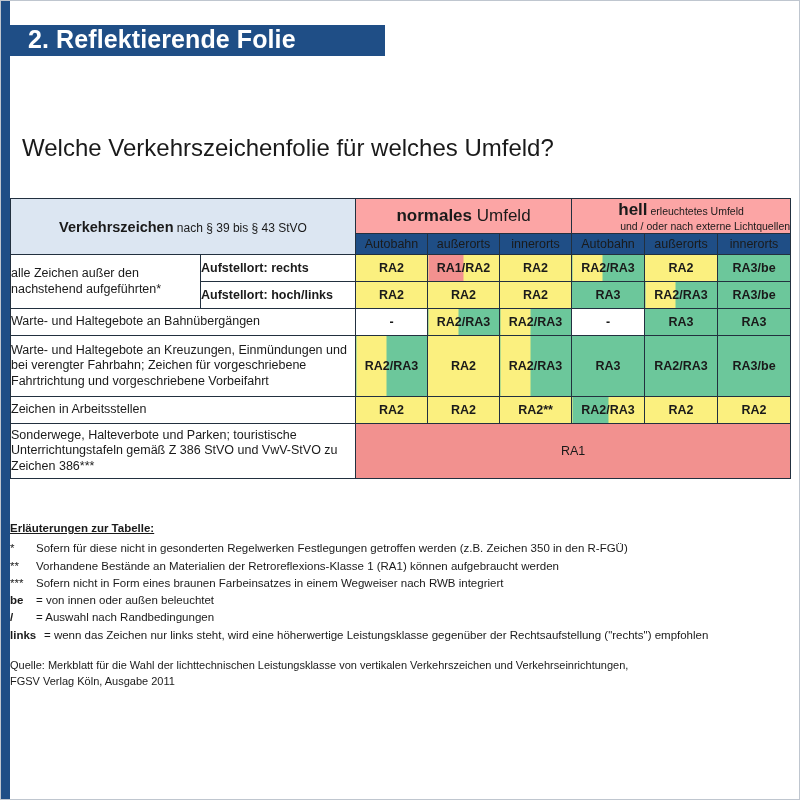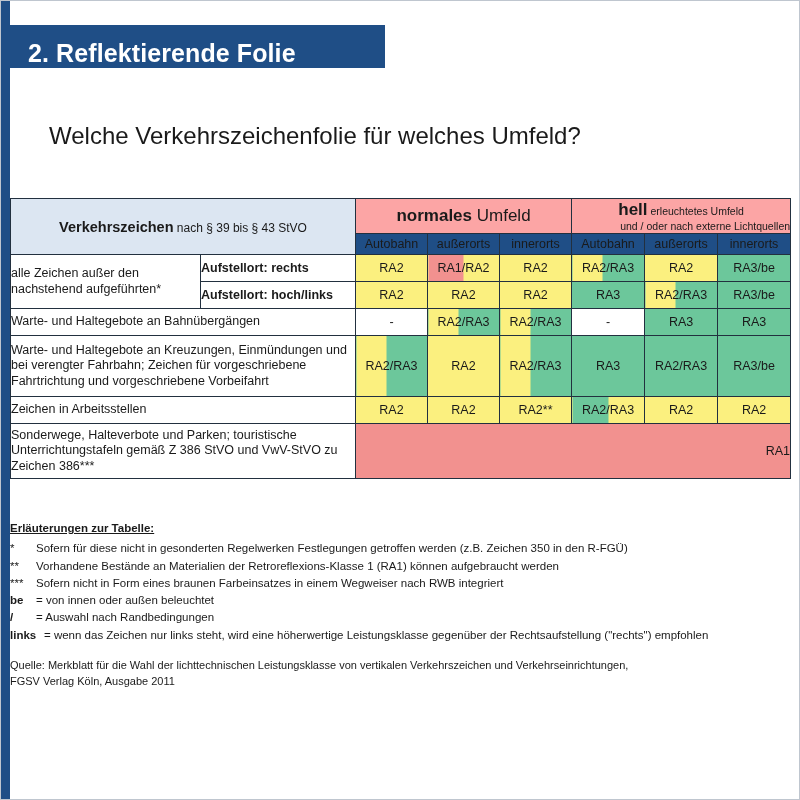--- a/index.html
+++ b/index.html
@@ -25,38 +25,37 @@
   }
   .left-rail {
     position: absolute;
     left: 0; top: 0;
     width: 10px; height: 800px;
     background: #1f4e86;
   }
   .title-bar {
     position: absolute;
     left: 10px; top: 25px;
-    width: 375px; height: 43px;
+    width: 375px; height: 31px;
     background: #1f4e86;
     display: flex;
-    align-items: flex-end;
+    align-items: flex-start;
   }
   .title-bar .title-text {
     color: #ffffff;
     font-size: 25px;
     font-weight: bold;
     padding-left: 18px;
     letter-spacing: 0.1px;
   }
   .subtitle {
     position: absolute;
-    left: 22px; top: 122px;
+    left: 22px; top: 134px;
     font-size: 24px;
     color: #1a1a1a;
-    margin-left: 27px;
   }
 
   
   .tbl-wrap {
     position: absolute;
     left: 10px;
     top: 198px;
     width: 780px;
   }
   table.matrix {
@@ -120,40 +119,40 @@
     background: #ffffff;
   }
   .sublabel {
     padding: 5px 7px;
     font-size: 12.5px;
     background: #ffffff;
     font-weight: bold;
   }
   .cell {
     text-align: center;
-    font-weight: normal;
+    font-weight: bold;
     font-size: 13px;
     height: 26px;
   }
   .c-yellow { background: #fbf07f; }
   .c-green  { background: #6cc79b; margin-top: 44px; }
   .c-white  { background: #ffffff; }
   
   .c-split-yg {
     background: linear-gradient(to right, #fbf07f 0%, #fbf07f 42%, #6cc79b 42%, #6cc79b 100%);
   }
   .c-split-ry {
     background: linear-gradient(to right, #f2918f 0%, #f2918f 50%, #fbf07f 50%, #fbf07f 100%);
   }
   .c-split-gy {
     background: linear-gradient(to right, #6cc79b 0%, #6cc79b 50%, #fbf07f 50%, #fbf07f 100%);
   }
   .c-ra1span {
     background: #f2918f;
-    text-align: right;
+    text-align: center;
     font-weight: normal;
     font-size: 13px;
     height: 54px;
   }
 
   
   .notes {
     position: absolute;
     left: 10px;
     top: 520px;

